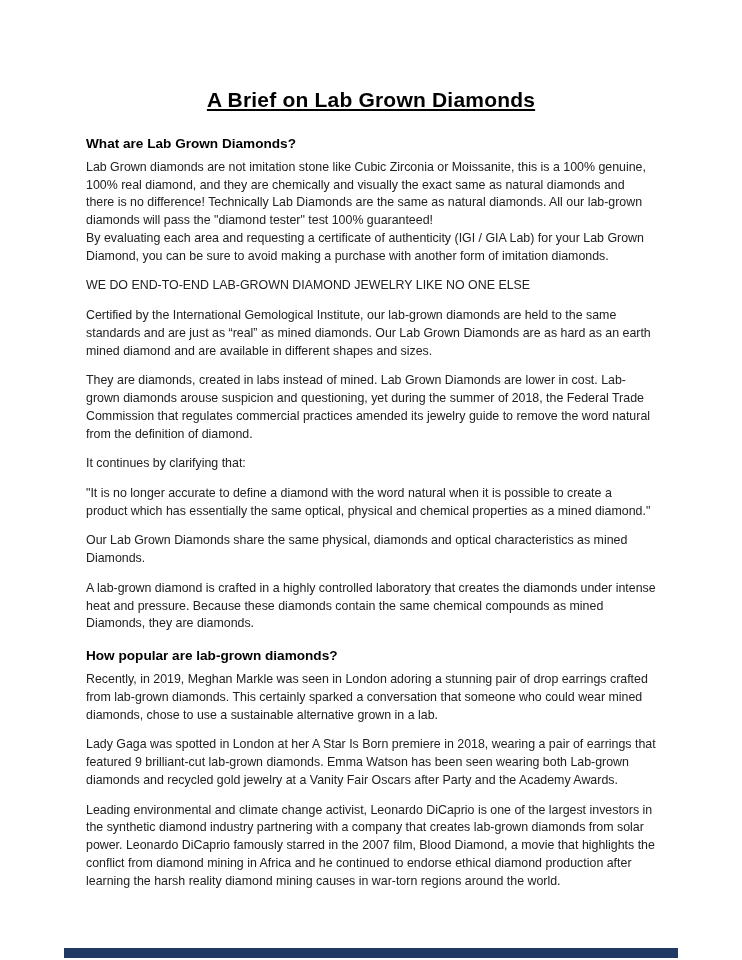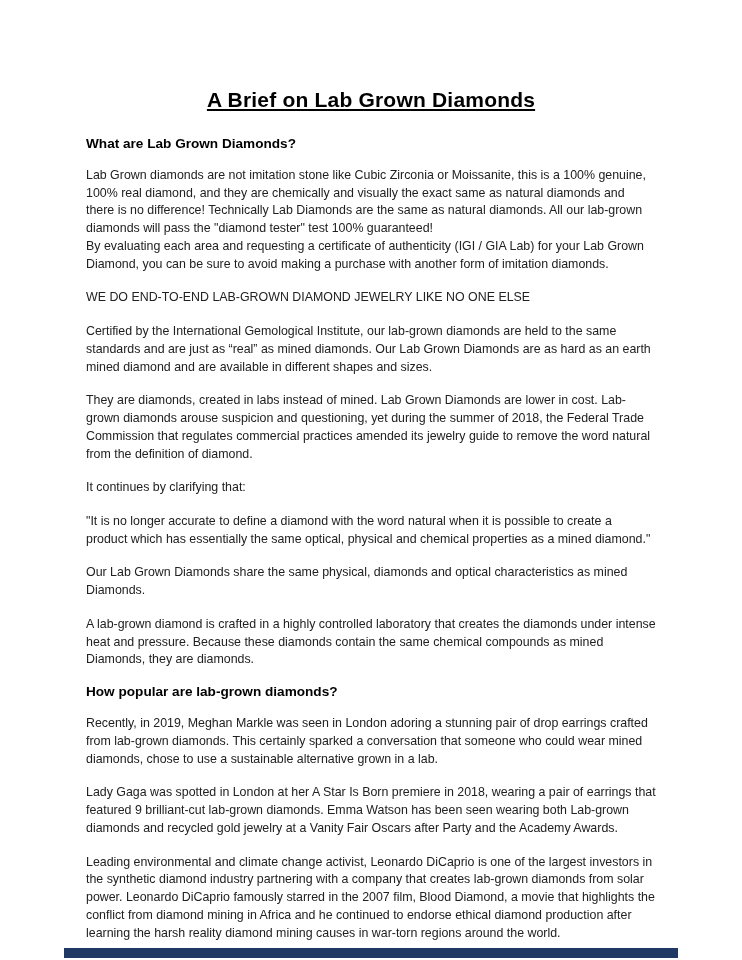--- a/index.html
+++ b/index.html
@@ -25,21 +25,21 @@
       text-decoration: underline;
       letter-spacing: 0.2px;
     }
     .sec-heading {
       margin: 15px 0 8px 0;
       font-size: 13.6px;
       font-weight: bold;
       color: #000000;
     }
     .para {
-      margin: 16px 0 12px 0;
+      margin: 0 0 12px 0;
       font-size: 12.4px;
       line-height: 1.43;
       white-space: pre-line;
       color: #212121;
     }
     .footer-bar {
       position: absolute;
       left: 64px;
       right: 64px;
       bottom: 2px;

